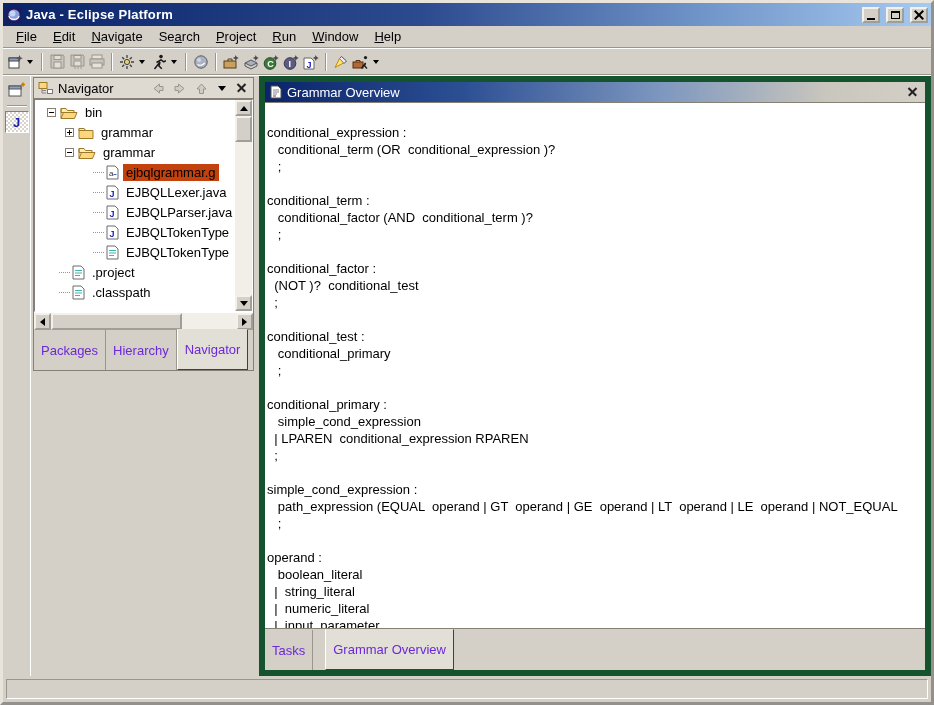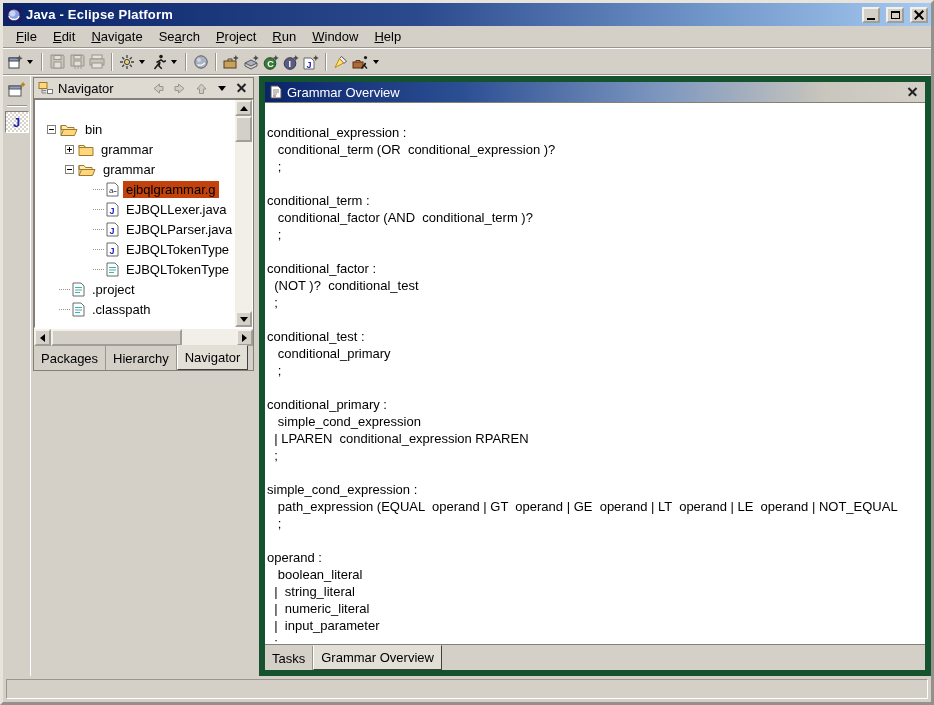--- a/index.html
+++ b/index.html
@@ -61,21 +61,21 @@
   }
   .view-title { flex:1; font-size:13px; }
   .navarrow { display:flex; align-items:center; padding:0 2px; }
   .menu-tri { width:0; height:0; border-left:4px solid transparent; border-right:4px solid transparent; border-top:5px solid #000; margin:0 4px; }
   .xsmall { position:relative; width:9px; height:9px; margin:0 3px; }
   .xsmall::before,.xsmall::after { content:""; position:absolute; left:-1px; top:3.5px; width:11px; height:1.6px; background:#222; }
   .xsmall::before{ transform:rotate(45deg);} .xsmall::after{ transform:rotate(-45deg);}
   
   .nav-panel { flex:0 0 294px; }
   .tree-wrap { flex:1; position:relative; background:#fff; border:1px solid; border-color:#808080 #fff #fff #808080; overflow:hidden; }
-  .tree { position:absolute; left:0; top:0; right:17px; bottom:0; overflow:hidden; padding-top:19px; }
+  .tree { position:absolute; left:0; top:0; right:17px; bottom:0; overflow:hidden; padding-top:2px; }
   .trow { height:20px; display:flex; align-items:center; white-space:nowrap; }
   .exp { flex:0 0 9px; height:9px; border:1px solid #848074; background:#fff; position:relative; margin-right:4px; }
   .exp::before { content:""; position:absolute; left:1px; top:3px; width:5px; height:1px; background:#000; }
   .exp.plus::after { content:""; position:absolute; left:3px; top:1px; width:1px; height:5px; background:#000; }
   .stub { flex:0 0 11px; height:1px; border-top:1px dotted #9a968e; margin-right:2px; }
   .ticon { display:flex; align-items:center; margin-right:4px; flex:0 0 auto; }
   .tlabel { padding:1px 3px; }
   .tlabel.sel { background:#c2410c; }
   
   .vscroll { position:absolute; top:0; right:0; width:17px; bottom:0; background:#f1efe7; }
@@ -85,42 +85,42 @@
   .tri-up{width:0;height:0;border-left:4px solid transparent;border-right:4px solid transparent;border-bottom:5px solid #000;}
   .tri-down{width:0;height:0;border-left:4px solid transparent;border-right:4px solid transparent;border-top:5px solid #000;}
   .tri-left{width:0;height:0;border-top:4px solid transparent;border-bottom:4px solid transparent;border-right:5px solid #000;}
   .tri-right{width:0;height:0;border-top:4px solid transparent;border-bottom:4px solid transparent;border-left:5px solid #000;}
   .hscroll { flex:0 0 17px; position:relative; background:#f1efe7; border-top:1px solid #fff; }
   .hbtn { position:absolute; top:0; width:17px; height:17px; background:#d4d0c8; border:2px outset #f4f1ea; display:flex; align-items:center; justify-content:center; }
   .hbtn.left{left:0;} .hbtn.right{right:0;}
   .hthumb { position:absolute; top:0; left:17px; width:131px; height:17px; background:#d4d0c8; border:2px outset #f4f1ea; }
   
   .tabrow { flex:0 0 23px; display:flex; align-items:stretch; background:#d4d0c8; padding-top:1px; }
-  .tab { display:flex; align-items:flex-end; padding:4px 7px; border-right:1px solid #9a968e; color:#000000; }
+  .tab { display:flex; align-items:flex-end; padding:12px 7px; border-right:1px solid #9a968e; color:#6d28d9; }
   .tab.active {
     background:#e2dfd6; border:1px solid; border-color:#fff #404040 #404040 #fff;
     border-top-color:#e2dfd6; margin-top:-1px; position:relative; z-index:2;
   }
   
   .outline-panel { flex:1; }
   .outline-body { flex:1; padding:6px 5px; background:#d4d0c8; border:1px solid; border-color:#808080 #fff #fff #808080; }
   
   .editor-panel { flex:1; border:6px solid #14532d; display:flex; flex-direction:column; min-width:0; background:#fff; }
   .editor-head {
     height:21px; flex:0 0 21px; display:flex; align-items:center; gap:5px; padding:0 5px;
     background:linear-gradient(to right,#0a246a 0%,#2c4f94 30%,#7d97bf 60%,#c9c6bd 85%,#d4d0c8 100%);
     border-bottom:1px solid #848074;
   }
   .editor-title { flex:1; color:#fff; font-size:13px; }
   .editor-body { flex:1; overflow:hidden; background:#fff; }
   .editor-body pre {
     font-family:"Liberation Sans", sans-serif; font-size:13px; line-height:17px;
     padding:21px 0 0 2px; white-space:pre;
   }
-  .editor-tabs { flex:0 0 23px; display:flex; background:#d4d0c8; border-top:1px solid #848074; padding-top:1px; }
+  .editor-tabs { flex:0 0 23px; display:flex; background:#d4d0c8; border-top:1px solid #848074; padding-top:1px;gap:12px; }
   
   .statusbar { flex:0 0 26px; padding:3px 3px; display:flex; }
   .status-field { flex:1; border:1px solid; border-color:#9a968e #fff #fff #9a968e; }
   svg { display:block; }
 </style>
 </head>
 <body>
 
 <div class="window">
 

